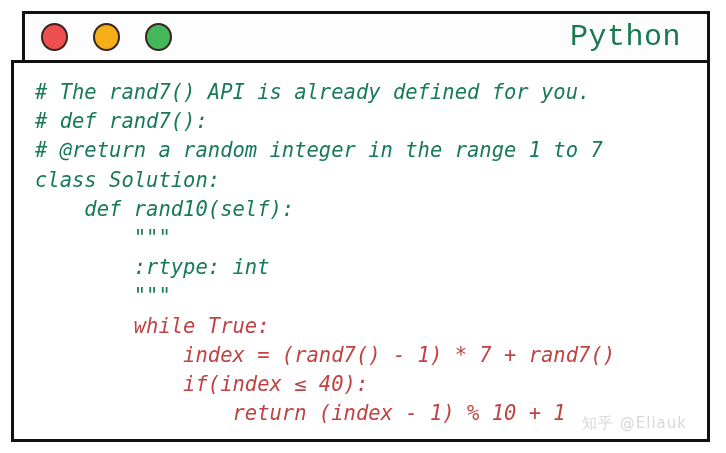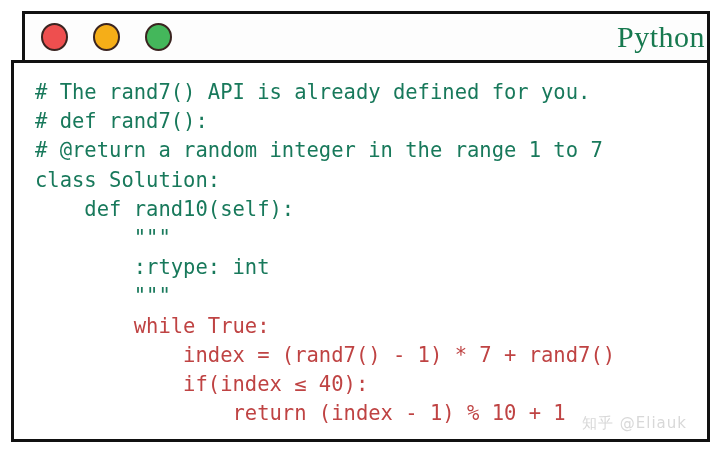--- a/index.html
+++ b/index.html
@@ -48,23 +48,23 @@
     border-radius: 50%;
     border: 2px solid #3a2420;
     box-sizing: border-box;
   }
   .light.red    { background: #ee4f4f; }
   .light.yellow { background: #f5ae18; }
   .light.green  { background: #44b75b; }
 
   #lang-title {
     margin-left: auto;
-    margin-right: 2px;
+    margin-right: 26px;
     color: #17794f;
-    font-family: Liberation Serif, serif;
+    font-family: Liberation Mono, monospace;
     font-size: 30px;
     font-weight: 400;
     letter-spacing: 0.5px;
     line-height: 1;
   }
 
   
   #codebox {
     position: absolute;
     left: 11px;
@@ -81,21 +81,21 @@
     position: absolute;
     left: 21px;
     top: 15px;
     right: 4px;
     font-family: "DejaVu Sans Mono", monospace;
     font-size: 20.5px;
     line-height: 29.2px;
     white-space: pre;
     letter-spacing: 0px;
   }
-  .ln { display: block; height: 29.2px; }
+  .ln { display: block; height: 29.2px; font-style: italic; }
   .c-green { color: #18795b; }
   .c-red   { color: #bf4343; }
 
   
   #watermark {
     position: absolute;
     right: 20px;
     bottom: 6px;
     color: #d8d8d8;
     font-family: "DejaVu Sans", sans-serif;

